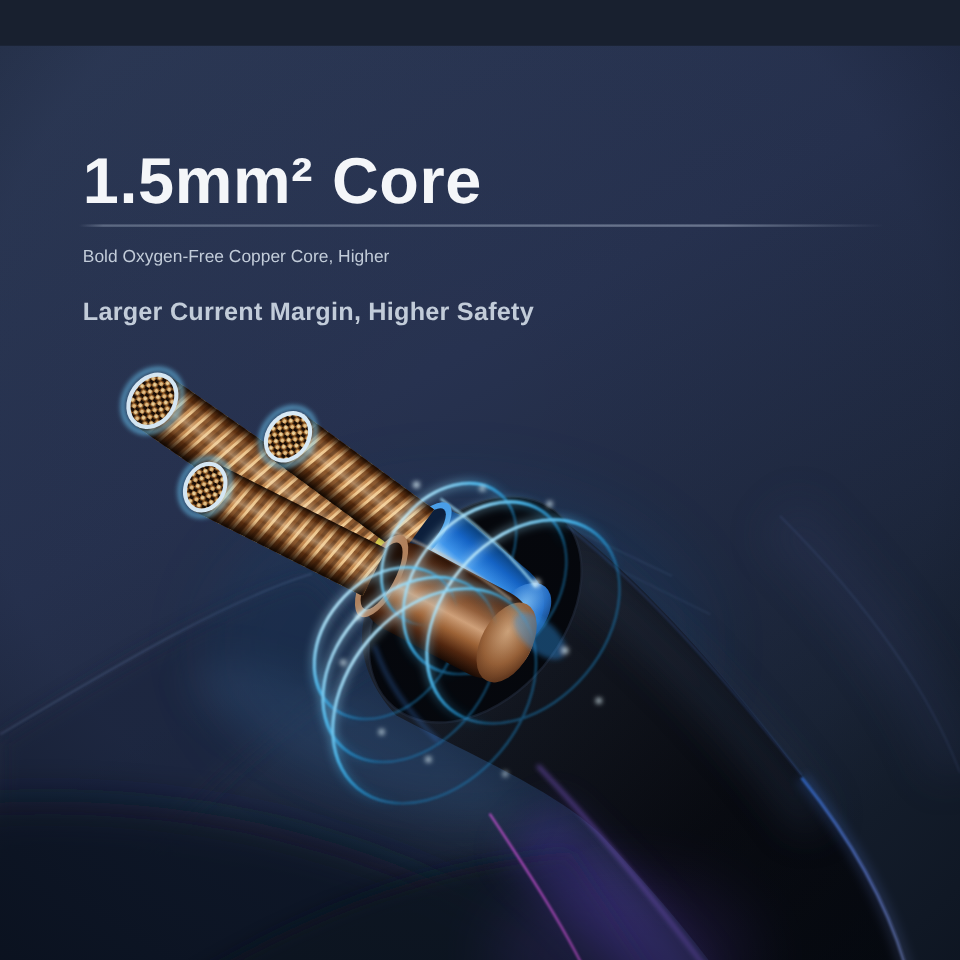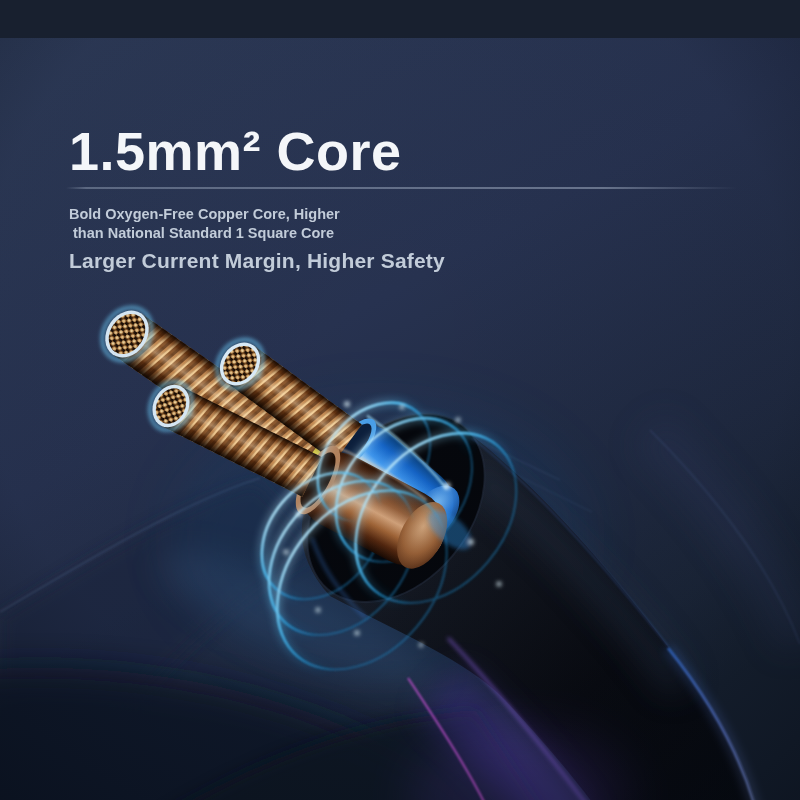--- a/index.html
+++ b/index.html
@@ -17,22 +17,23 @@
     color:var(--heading-text,#f4f6f9);
   }
   .divider{
     position:absolute;left:66px;top:149px;width:671px;height:2px;
     background:linear-gradient(90deg,
       rgba(154,167,188,0) 0%,rgba(154,167,188,.45) 3%,
       rgba(170,182,202,.5) 80%,rgba(154,167,188,0) 100%);
   }
   .subheading{
     position:absolute;left:69px;top:167px;margin:0;
-    font-size:14.5px;font-weight:700;line-height:1.32;
+    font-size:14.5px;font-weight:400;line-height:1.32;
     color:var(--body-text,#c2ccd9);
+    text-align:center;
   }
   .subheading span{display:block;white-space:pre;}
   .tagline{
     position:absolute;left:69px;top:211px;margin:0;
     font-size:21px;font-weight:700;letter-spacing:.2px;
     color:var(--body-text,#c2ccd9);
   }
 </style>
 </head>
 <body>
@@ -278,17 +279,16 @@
   </g>
 
   <rect width="800" height="800" fill="url(#vg)"></rect>
 </svg>
 
   <div class="copy">
     <h1 class="headline">1.5mm² Core</h1>
     <div class="divider"></div>
     <p class="subheading">
         <span>Bold Oxygen-Free Copper Core, Higher</span>
-        <span> than National Standard 1 Square Core</span>
       </p>
     <p class="tagline">Larger Current Margin, Higher Safety</p>
   </div>
 </div>
 
 </body></html>

